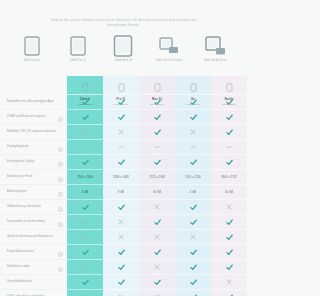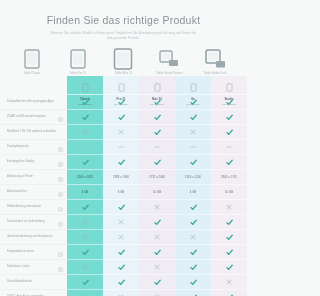--- a/index.html
+++ b/index.html
@@ -98,21 +98,20 @@
   .col.c0 .val { color: #2d5e5a; }
 
   .col.c0 .cell { border-bottom-color: rgba(255,255,255,.5); }
 </style>
 </head>
 <body>
 
 <div class="page">
 
   <div class="hdr">
-    <h1>Finden Sie das richtige Produkt</h1>
     <p>Erfahren Sie, welches Modell zu Ihnen passt: Vergleichen Sie Ausstattung und Leistung und finden Sie das passende Produkt.</p>
   </div>
 
   <div class="strip">
       <div class="prod">
         <div class="glyph">
           <svg width="24" height="22" viewBox="0 0 24 22" class="dev">
             <rect x="5" y="2" width="14" height="18" rx="2" fill="none" stroke="#9aa9ae" stroke-width="1.4"></rect>
             <rect x="7" y="4.5" width="10" height="12" rx="0.8" fill="#eef2f3"></rect>
           </svg>

